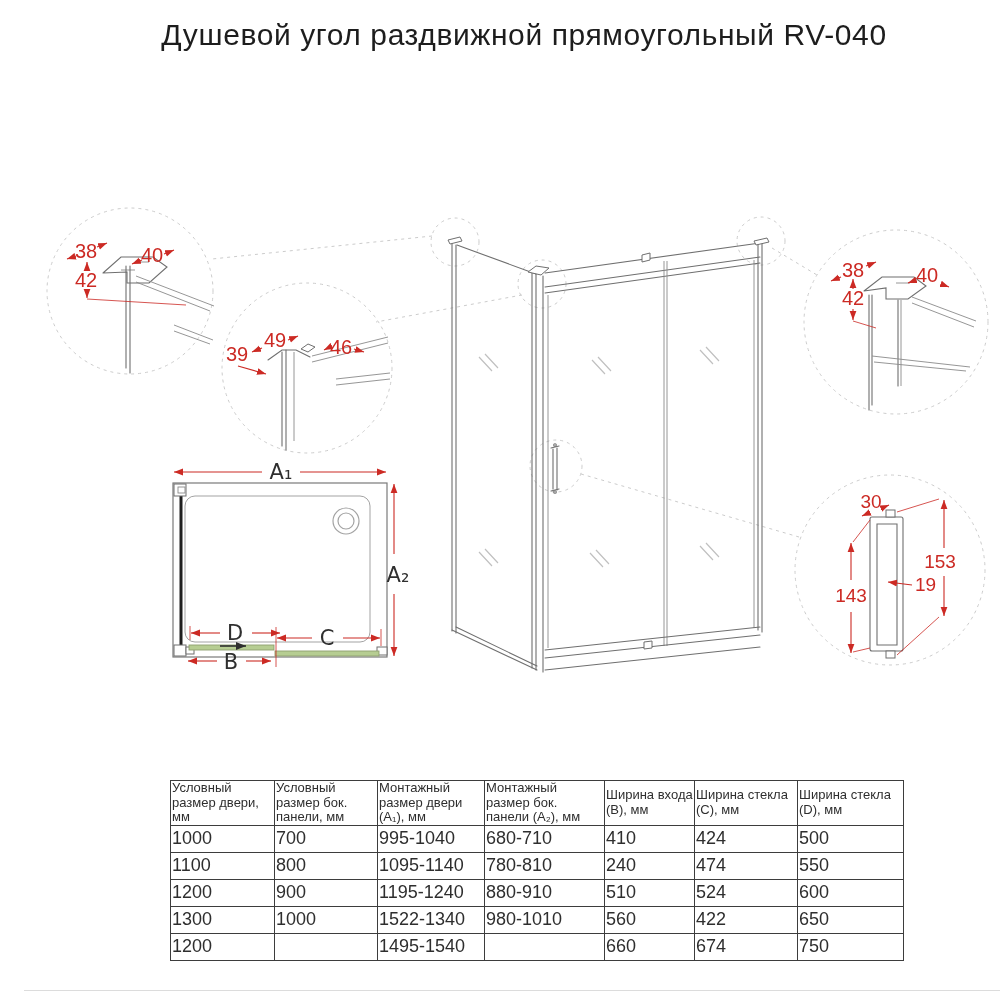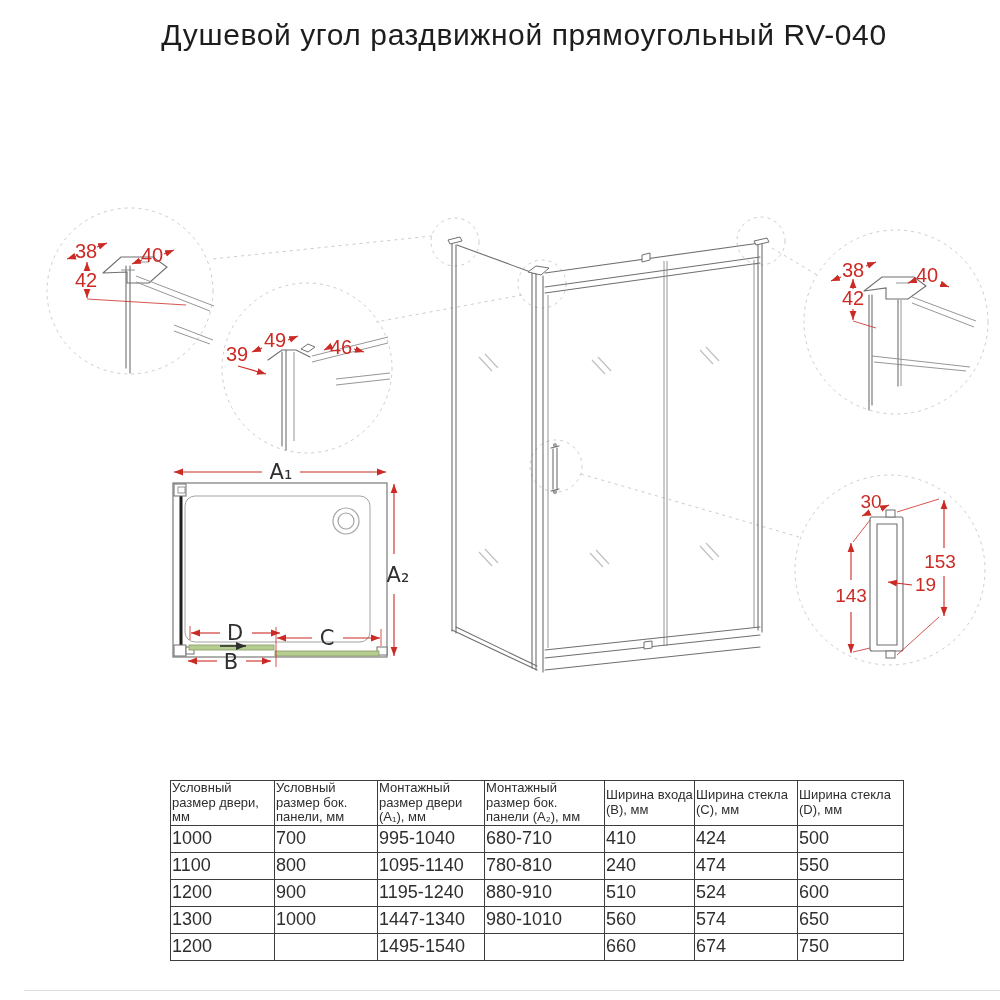--- a/index.html
+++ b/index.html
@@ -274,24 +274,24 @@
         <td>900</td>
         <td>1195-1240</td>
         <td>880-910</td>
         <td>510</td>
         <td>524</td>
         <td>600</td>
       </tr>
       <tr>
         <td>1300</td>
         <td>1000</td>
-        <td>1447-1340</td>
+        <td>1522-1340</td>
         <td>980-1010</td>
         <td>560</td>
-        <td>574</td>
+        <td>422</td>
         <td>650</td>
       </tr>
       <tr>
         <td>1200</td>
         <td></td>
         <td>1495-1540</td>
         <td></td>
         <td>660</td>
         <td>674</td>
         <td>750</td>

